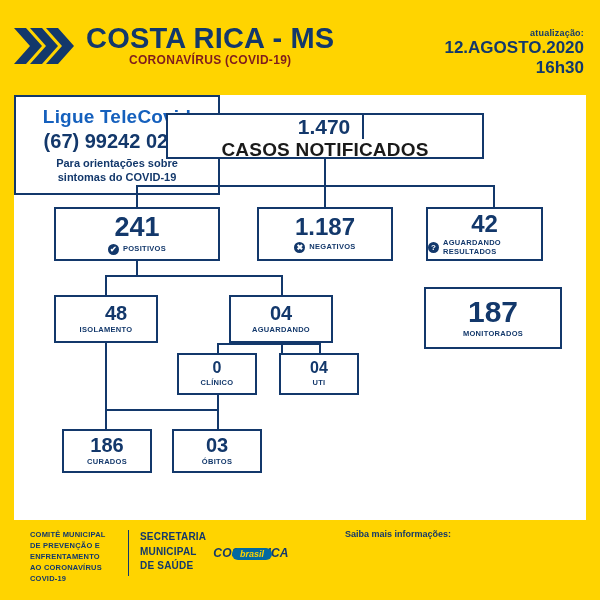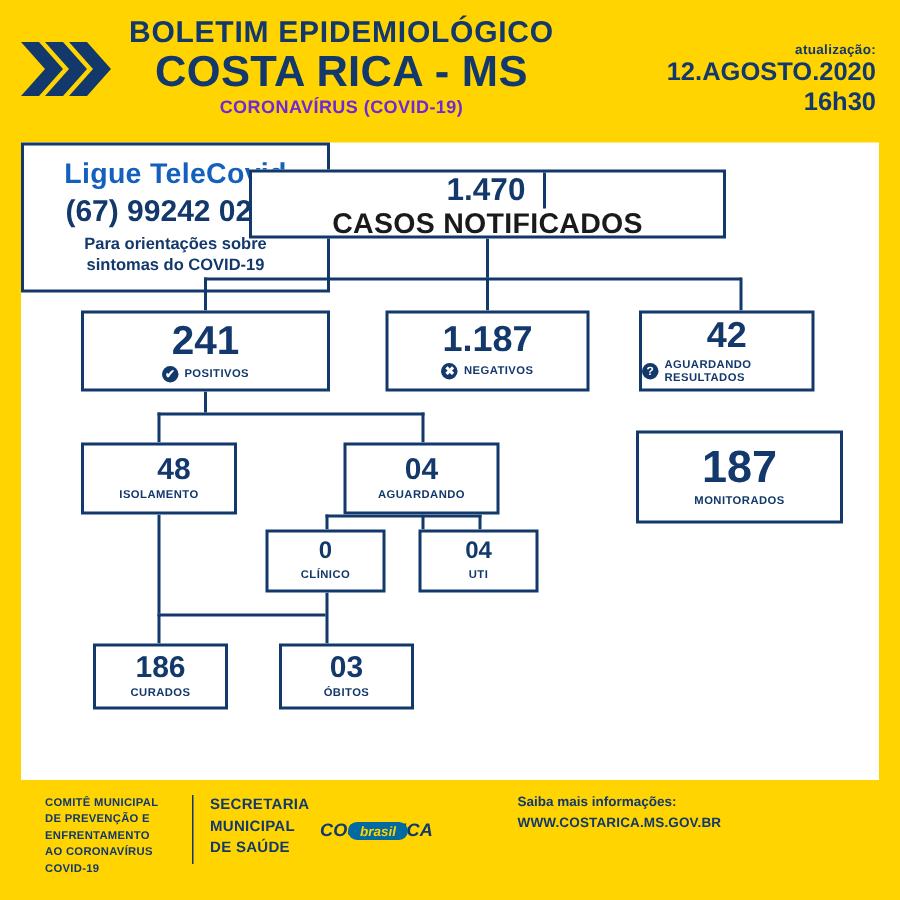--- a/index.html
+++ b/index.html
@@ -24,21 +24,21 @@
   .header-titles { flex: 0 0 auto; text-align: center; }
   .h-line1 {
     font-size: 20px; font-weight: bold; color: #13386b;
     letter-spacing: 0.5px; line-height: 1.05;
   }
   .h-line2 {
     font-size: 29px; font-weight: bold; color: #13386b;
     letter-spacing: 0.2px; line-height: 1.05;
   }
   .h-line3 {
-    font-size: 12px; font-weight: bold; color: #6d28d9;
+    font-size: 12px; font-weight: bold; color: #7f1d1d;
     letter-spacing: 0.3px; line-height: 1.3;
   }
   .header-right {
     position: absolute; right: 16px; top: 28px;
     text-align: right; color: #13386b;
   }
   .hr-label { font-size: 9px; font-weight: bold; letter-spacing: 0.2px; }
   .hr-date { font-size: 17px; font-weight: bold; }
   .hr-time { font-size: 17px; font-weight: bold; }
 
@@ -114,21 +114,21 @@
 
   
   #box-clinico { left: 163px; top: 258px; width: 80px; height: 42px; }
   #box-clinico .num { font-size: 16px; }
   #box-uti { left: 265px; top: 258px; width: 80px; height: 42px; }
   #box-uti .num { font-size: 16px; }
 
   
   #box-curados { left: 48px; top: 334px; width: 90px; height: 44px; }
   #box-curados .num { font-size: 20px; }
-  #box-obitos { left: 172px; top: 334px; width: 90px; height: 44px; }
+  #box-obitos { left: 158px; top: 334px; width: 90px; height: 44px; }
   #box-obitos .num { font-size: 20px; }
 
   
   #box-telecovid {
     left: 350px; top: 294px; width: 206px; height: 100px;
     border: 2px solid #13386b; background: #fff;
     display: flex; flex-direction: column;
     align-items: center; justify-content: center;
     color: #13386b; text-align: center;
   }
@@ -184,21 +184,20 @@
 
   <div class="header">
     <div class="chevrons">
       <svg width="60" height="44" viewBox="0 0 60 44">
         <polygon points="0,4 16,22 0,40 12,40 28,22 12,4" fill="#13386b"></polygon>
         <polygon points="16,4 32,22 16,40 28,40 44,22 28,4" fill="#13386b"></polygon>
         <polygon points="32,4 48,22 32,40 44,40 60,22 44,4" fill="#13386b"></polygon>
       </svg>
     </div>
     <div class="header-titles">
-      <div class="h-line1">BOLETIM EPIDEMIOLÓGICO</div>
       <div class="h-line2">COSTA RICA - MS</div>
       <div class="h-line3">CORONAVÍRUS (COVID-19)</div>
     </div>
     <div class="header-right">
       <div class="hr-label">atualização:</div>
       <div class="hr-date">12.AGOSTO.2020</div>
       <div class="hr-time">16h30</div>
     </div>
   </div>
 
@@ -309,17 +308,16 @@
     <div class="f-div"></div>
     <div class="f-mid" style="white-space: pre-line;">SECRETARIA
 MUNICIPAL
 DE SAÚDE</div>
     <div class="f-logo">
       <div class="lg1">COSTA RICA</div>
       <div class="lg2">brasil</div>
     </div>
     <div class="f-right">
       <div>Saiba mais informações:</div>
-      <div class="url">WWW.COSTARICA.MS.GOV.BR</div>
     </div>
   </div>
 
 </div>
 
 </body></html>

